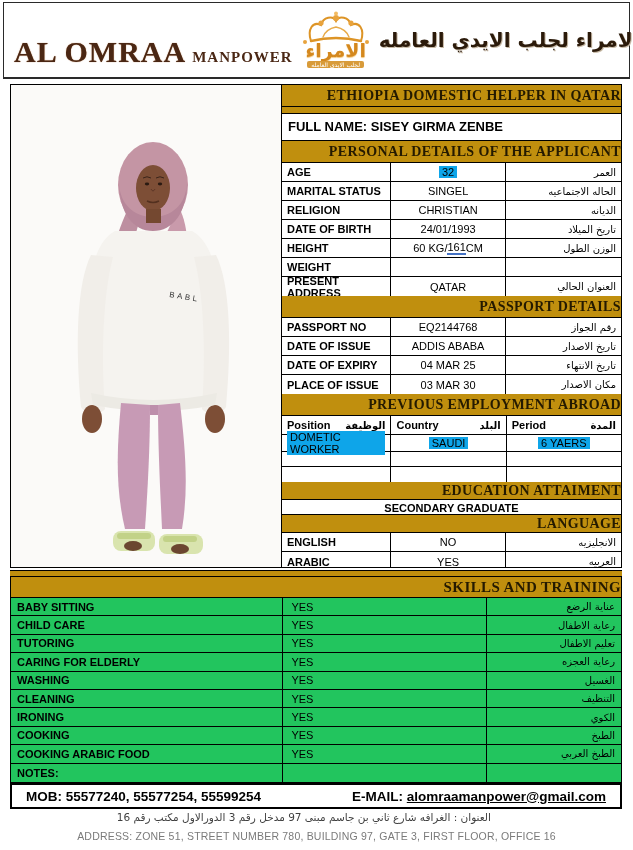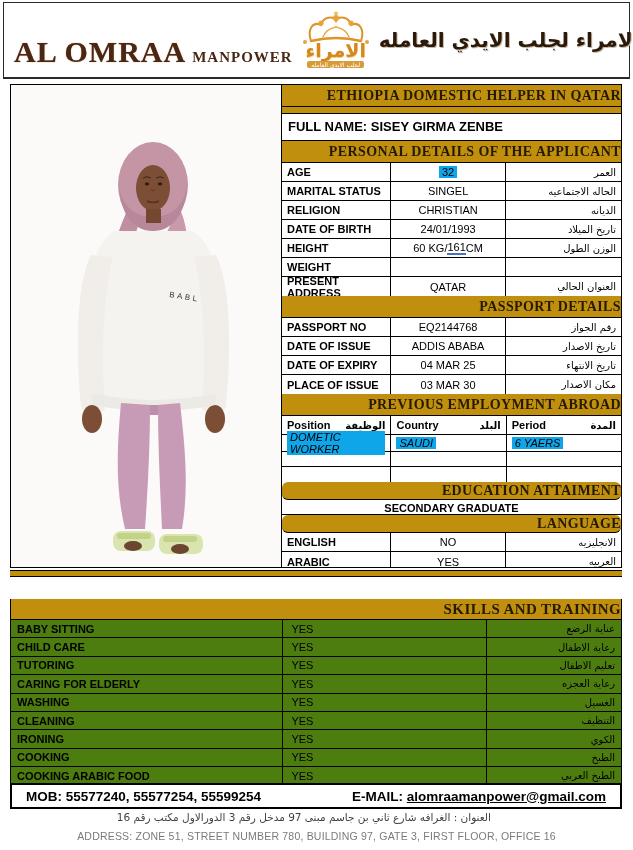--- a/index.html
+++ b/index.html
@@ -49,46 +49,46 @@
   .right-col {
     flex:1; border:1px solid #000; display:flex; flex-direction:column;
     background:#fff; overflow:hidden;
   }
   .gold-h {
     background:#c08f0e; color:#241a00; text-align:right;
     font-family:"Liberation Serif", serif; font-weight:bold; font-size:14px;
     border-bottom:1px solid #000; height:22px; line-height:21px; letter-spacing:.4px;
     flex:0 0 auto;
   }
-  .gold-h.sm { font-size:14px; height:18px; line-height:17px;border-radius:6px; }
+  .gold-h.sm { font-size:14px; height:18px; line-height:17px; }
   .gold-band { background:#c08f0e; border-bottom:1px solid #000; height:7px; flex:0 0 auto; }
   .fullname {
     height:27px; line-height:26px; font-weight:bold; font-size:13px;
     padding-left:6px; border-bottom:1px solid #000; flex:0 0 auto;
   }
   .row { display:flex; align-items:center; height:19px; border-bottom:1px solid #000; flex:0 0 auto; }
   .row:last-child { border-bottom:none; }
   .cl { width:32%; font-weight:bold; font-size:11px; padding-left:5px; }
   .cv { width:34%; font-size:11px; text-align:center; border-left:1px solid #000; border-right:1px solid #000; align-self:stretch; display:flex; align-items:center; justify-content:center; }
   .ca { flex:1; font-family:"DejaVu Sans", sans-serif; font-size:10px; text-align:right; padding-right:5px; }
   .hl { background:#0ea5e9; padding:0 3px; }
   .u-blue { border-bottom:2px solid #4472c4; }
   
   .emp-head .ec { font-weight:bold; }
   .ec { width:32%; align-self:stretch; display:flex; align-items:center; justify-content:space-between; font-size:11px; padding:0 5px; }
   .ec + .ec { border-left:1px solid #000; width:34%; }
   .ec .ar-s { font-family:"DejaVu Sans", sans-serif; font-size:10px; font-weight:bold; }
-  .emp-row .ec { justify-content:flex-start;font-style:italic; }
+  .emp-row .ec { justify-content:center; }
   .emp-row { height:17px; }
   .emp-row.empty { height:15px; }
   .edu-val { height:15px; line-height:16px; text-align:center; font-weight:bold; font-size:11px; border-bottom:1px solid #000; flex:0 0 auto; }
   .lang-row:last-child { flex:1 1 auto; }
   
   .band-wide { position:absolute; top:570px; left:10px; width:612px; height:7px; background:#c08f0e; border-top:1px solid #000; border-bottom:1px solid #000; }
-  .skills { position:absolute; top:599px; left:10px; width:612px; border:1px solid #000; border-top:none; background:#4d7c0f; }
+  .skills { position:absolute; top:577px; left:10px; width:612px; border:1px solid #000; border-top:none; background:#22c55e; }
   .skills .gold-h { height:21px; line-height:20px; font-size:15px; }
   .srow { display:flex; align-items:center; height:18.4px; border-bottom:1px solid #000; }
   .srow:last-child { border-bottom:none; }
   .sl { width:44.5%; font-weight:bold; font-size:11px; padding-left:6px; }
   .sv { width:33.5%; font-size:11px; padding-left:8px; border-left:1px solid #000; border-right:1px solid #000; align-self:stretch; display:flex; align-items:center; }
   .sa { flex:1; font-family:"DejaVu Sans", sans-serif; font-size:10px; text-align:right; padding-right:6px; }
   
   .contact {
     position:absolute; top:783px; left:10px; width:612px; height:26px;
     border:2px solid #000; display:flex; align-items:center; justify-content:space-between;

